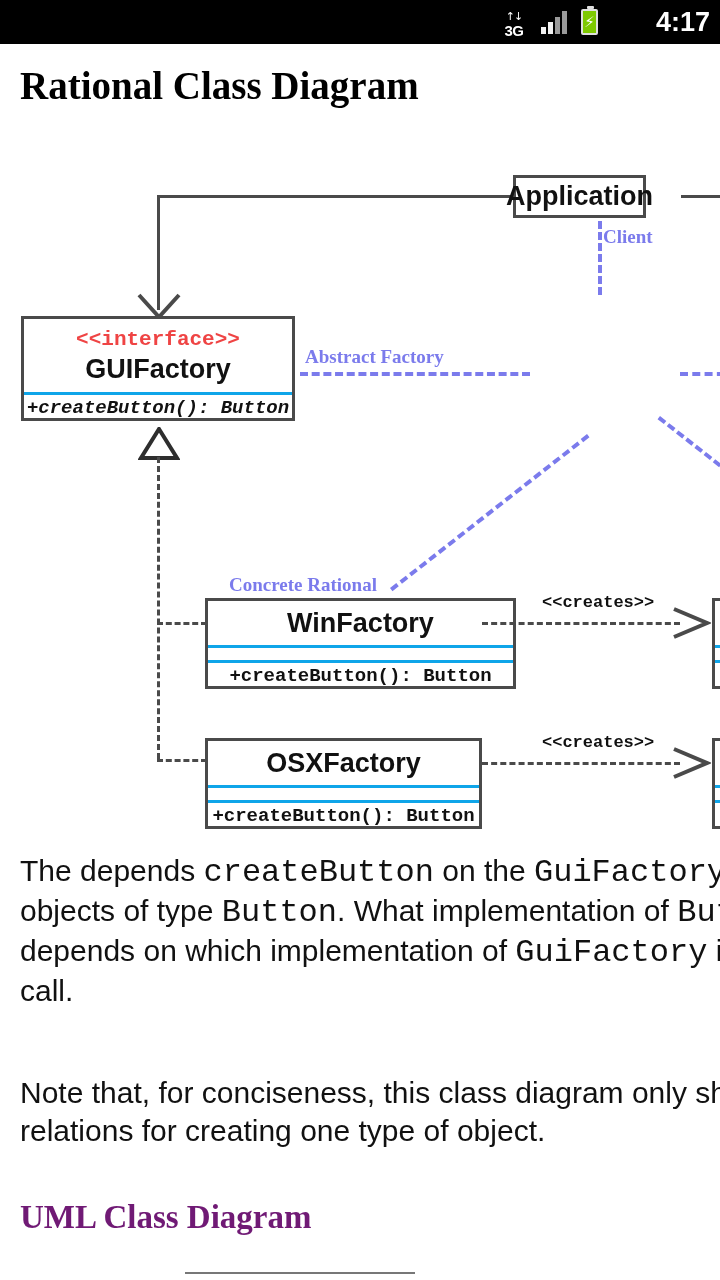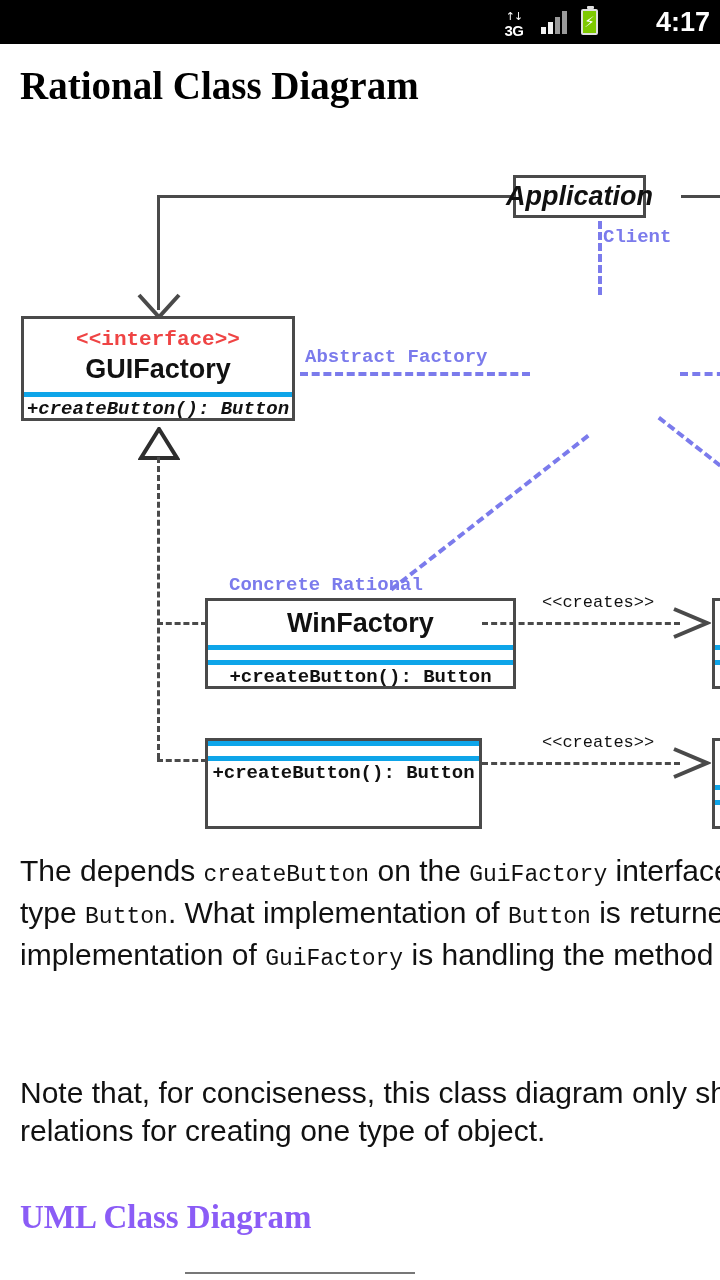--- a/index.html
+++ b/index.html
@@ -43,50 +43,50 @@
   h1.page-title{
     margin:0;position:absolute;left:20px;top:20px;
     font-family:"Liberation Serif", serif;font-weight:bold;font-size:39px;line-height:44px;color:#000;
     white-space:nowrap;
   }
 
   
   .diagram{position:absolute;left:0px;top:72px;width:1040px;height:700px;}
   .umlbox{position:absolute;background:#fff;border:3px solid #4a4a4a;box-sizing:border-box;}
   .umlbox .cell{box-sizing:border-box;display:flex;align-items:center;justify-content:center;}
-  .umlbox .sep{border-top:5px solid #0ea5e9;}
+  .umlbox .sep{border-top:3px solid #0ea5e9;}
   .cls-name{font-family:"Liberation Sans",sans-serif;font-weight:bold;color:#111;}
   .stereo{font-family:"Liberation Mono","DejaVu Sans Mono",monospace;font-weight:bold;color:#ef4444;}
   .method{font-family:"Liberation Mono","DejaVu Sans Mono",monospace;font-weight:bold;color:#111;}
   .method.ital{font-style:italic;}
 
   .line{position:absolute;background:#4a4a4a;}
   .hline{height:3px;}
   .vline{width:3px;}
 
   .dash-v{position:absolute;width:0;border-left:3px dashed #4a4a4a;}
   .dash-h{position:absolute;height:0;border-top:3px dashed #4a4a4a;}
 
   .blue-dash-h{position:absolute;height:0;border-top:4px dashed #7b7bec;}
   .blue-dash-v{position:absolute;width:0;border-left:4px dashed #7b7bec;}
   .blue-diag{position:absolute;height:0;border-top:4px dashed #7b7bec;transform-origin:0 0;}
-  .blue-label{position:absolute;color:#7b7bec;font-family:Liberation Mono, monospace;font-weight:bold;font-size:19px;line-height:22px;white-space:nowrap;}
+  .blue-label{position:absolute;color:#7b7bec;font-family:Liberation Serif, serif;font-weight:bold;font-size:19px;line-height:22px;white-space:nowrap;}
 
   .circle{position:absolute;border:4px dashed #7b7bec;border-radius:50%;box-sizing:border-box;
           display:flex;align-items:center;justify-content:center;text-align:center;}
   .circle span{color:#7b7bec;font-family:"Liberation Sans",sans-serif;font-weight:bold;font-size:19px;line-height:24px;}
 
-  .creates-lbl{position:absolute;font-family:"Liberation Mono","DejaVu Sans Mono",monospace;font-weight:normal;font-size:17px;color:#111;white-space:nowrap;}
+  .creates-lbl{position:absolute;font-family:"Liberation Mono","DejaVu Sans Mono",monospace;font-weight:bold;font-size:17px;color:#111;white-space:nowrap;}
 
   
   .para{position:absolute;left:20px;width:1000px;
         font-family:"Liberation Sans",sans-serif;font-size:30px;line-height:38px;color:#111;}
-  .para code{font-family:"Liberation Mono","DejaVu Sans Mono",monospace;font-size:23px;}
+  .para code{font-family:"Liberation Mono","DejaVu Sans Mono",monospace;font-size:32px;}
   h2.sub-title{position:absolute;left:20px;margin:0;
-        font-family:"Liberation Serif",serif;font-weight:bold;font-size:33px;line-height:38px;color:#8b5cf6;white-space:nowrap;}
+        font-family:"Liberation Serif",serif;font-weight:bold;font-size:33px;line-height:38px;color:#701a75;white-space:nowrap;}
   .next-diagram-edge{position:absolute;left:185px;top:1272px;width:230px;height:2px;background:#777;}
 </style>
 </head>
 <body>
 
 <div class="screen">
 
   <div class="statusbar">
     <div class="sb-icons">
 
@@ -120,21 +120,21 @@
 
       <div class="line hline" style="left:159px;top:79px;width:356px;"></div>
       <div class="line vline" style="left:157px;top:79px;height:115px;"></div>
 
       <svg style="position:absolute;left:136px;top:176px;" width="46" height="28" viewBox="0 0 46 28">
         <polyline points="3,3 23,25 43,3" fill="none" stroke="#4a4a4a" stroke-width="4"></polyline>
       </svg>
 
       <div class="line hline" style="left:681px;top:79px;width:180px;"></div>
 
-      <div class="umlbox" style="left:513px;top:59px;width:133px;height:43px;font-style:italic;">
+      <div class="umlbox" style="left:513px;top:59px;width:133px;height:43px;">
         <div class="cell" style="width:100%;height:100%;">
           <span class="cls-name" style="font-size:27px;">Application</span>
         </div>
       </div>
 
       <div class="blue-dash-v" style="left:598px;top:105px;height:74px;"></div>
       <div class="blue-label" style="left:603px;top:110px;">Client</div>
 
 
       <div class="blue-dash-h" style="left:300px;top:256px;width:230px;"></div>
@@ -180,20 +180,23 @@
       </svg>
       <div class="creates-lbl" style="left:542px;top:477px;">&lt;&lt;creates&gt;&gt;</div>
 
       <div class="umlbox" style="left:712px;top:482px;width:240px;height:91px;">
         <div class="cell" style="width:100%;height:44px;"></div>
         <div class="cell sep" style="width:100%;height:15px;"></div>
         <div class="cell sep" style="width:100%;height:29px;"></div>
       </div>
 
       <div class="umlbox" style="left:205px;top:622px;width:277px;height:91px;">
+        <div class="cell" style="width:100%;height:44px;">
+          <span class="cls-name" style="font-size:27px;">OSXFactory</span>
+        </div>
         <div class="cell sep" style="width:100%;height:15px;"></div>
         <div class="cell sep" style="width:100%;height:29px;">
           <span class="method" style="font-size:19px;">+createButton(): Button</span>
         </div>
       </div>
 
       <div class="dash-h" style="left:482px;top:646px;width:198px;"></div>
       <svg style="position:absolute;left:671px;top:630px;" width="40" height="34" viewBox="0 0 40 34">
         <polyline points="3,3 36,17 3,31" fill="none" stroke="#4a4a4a" stroke-width="4"></polyline>
       </svg>

